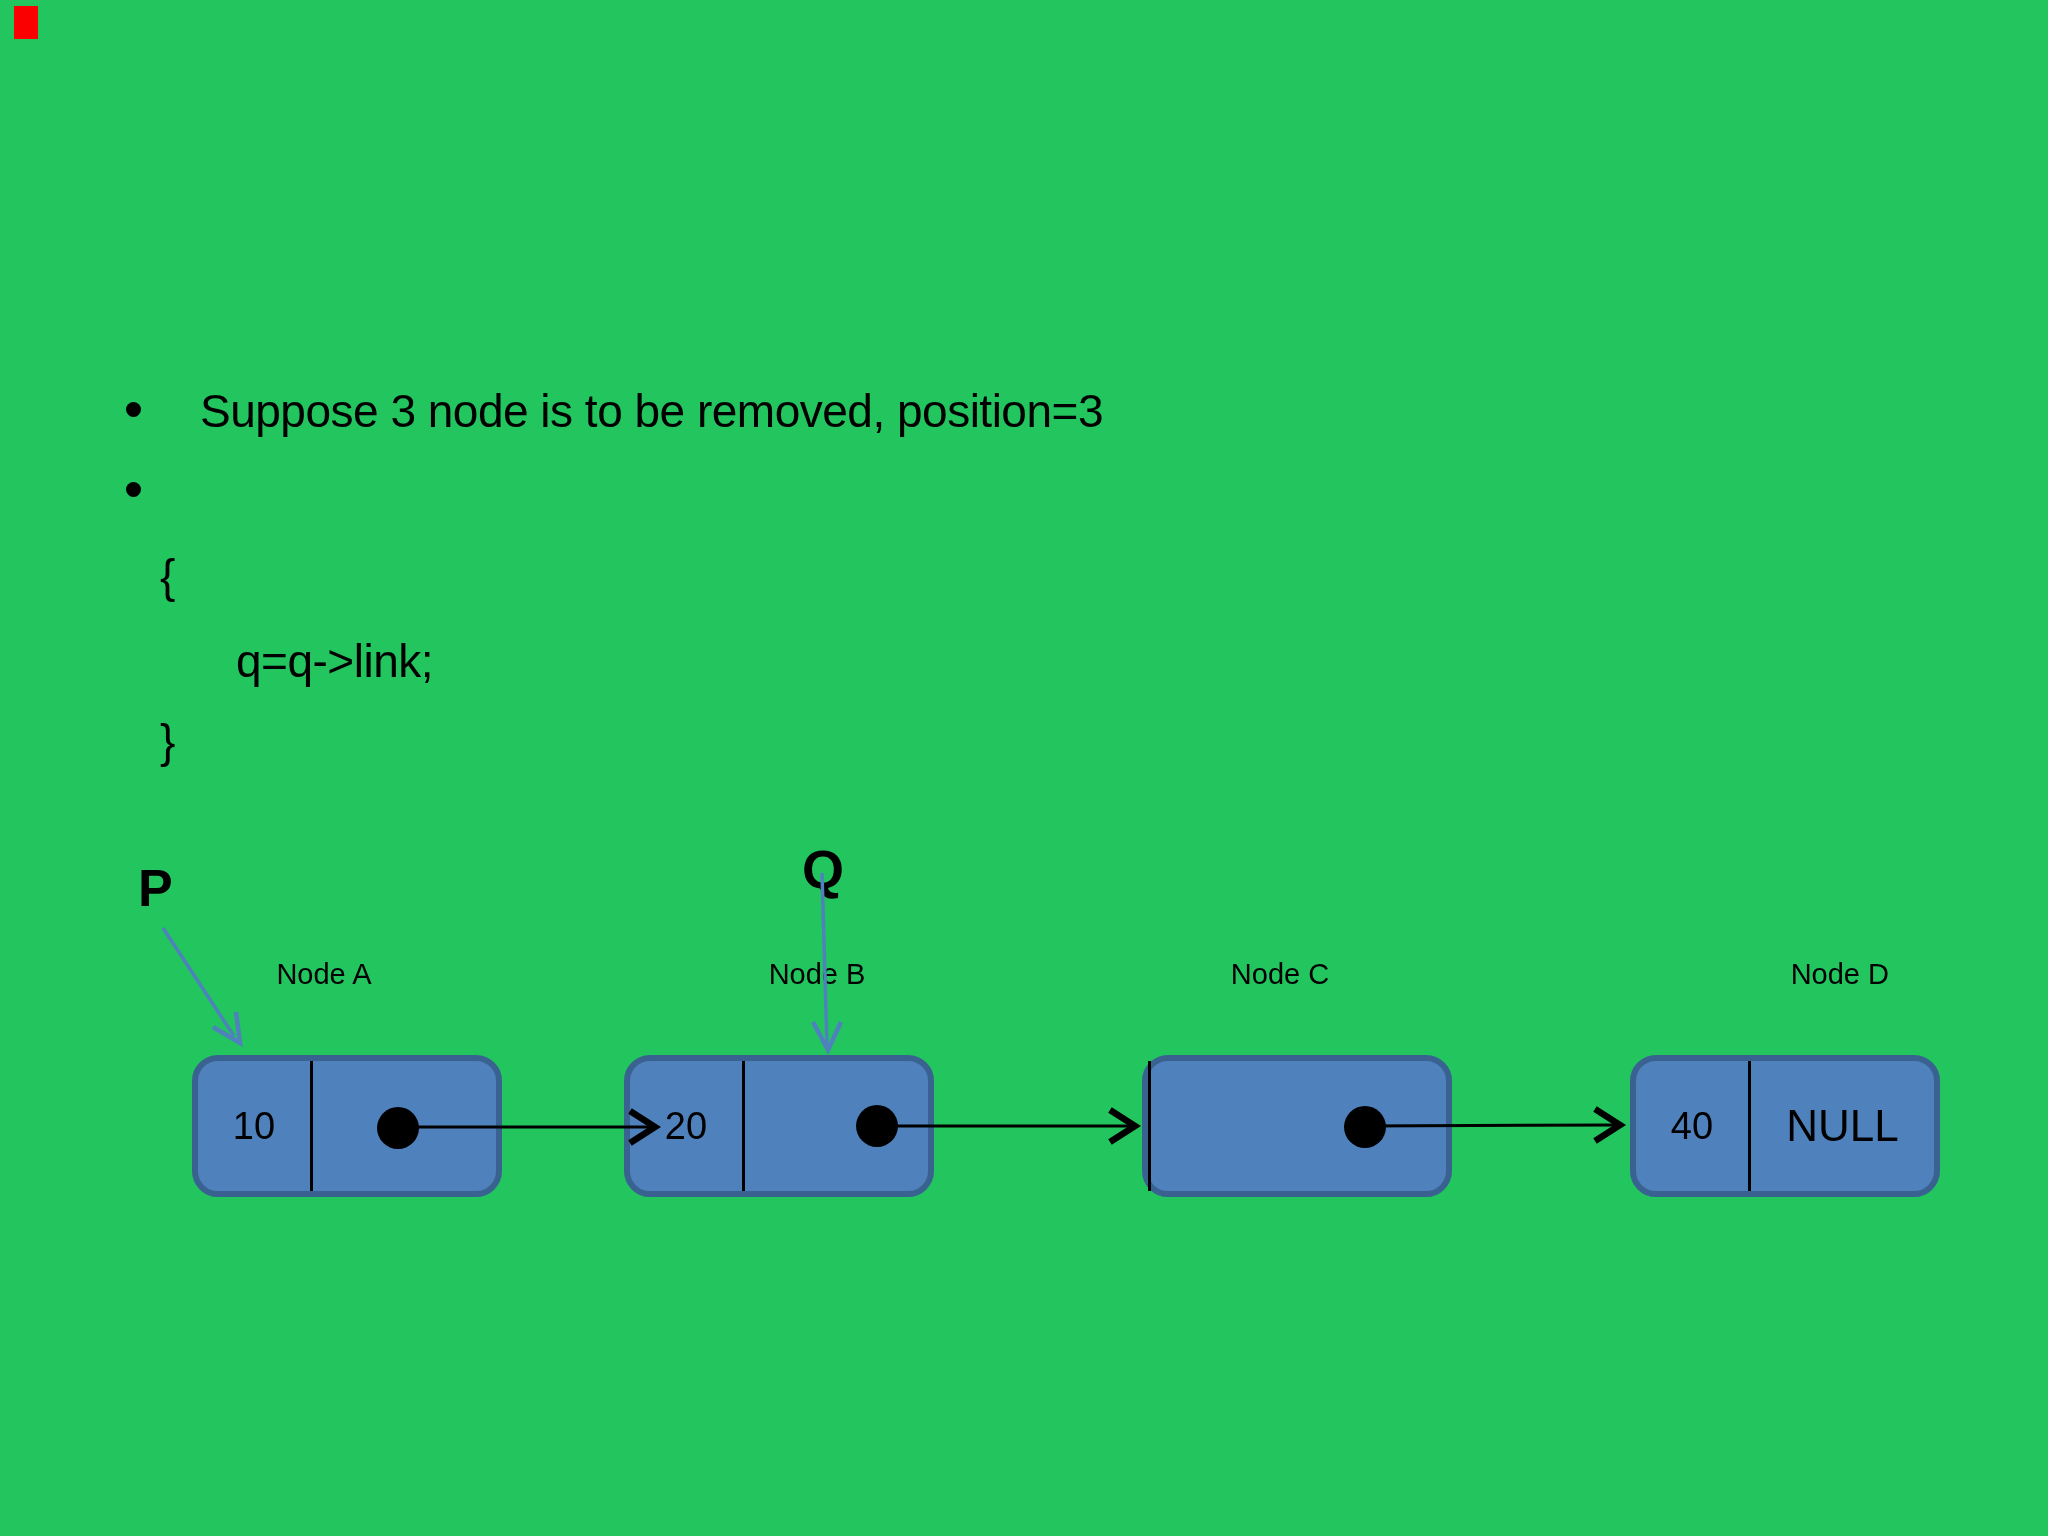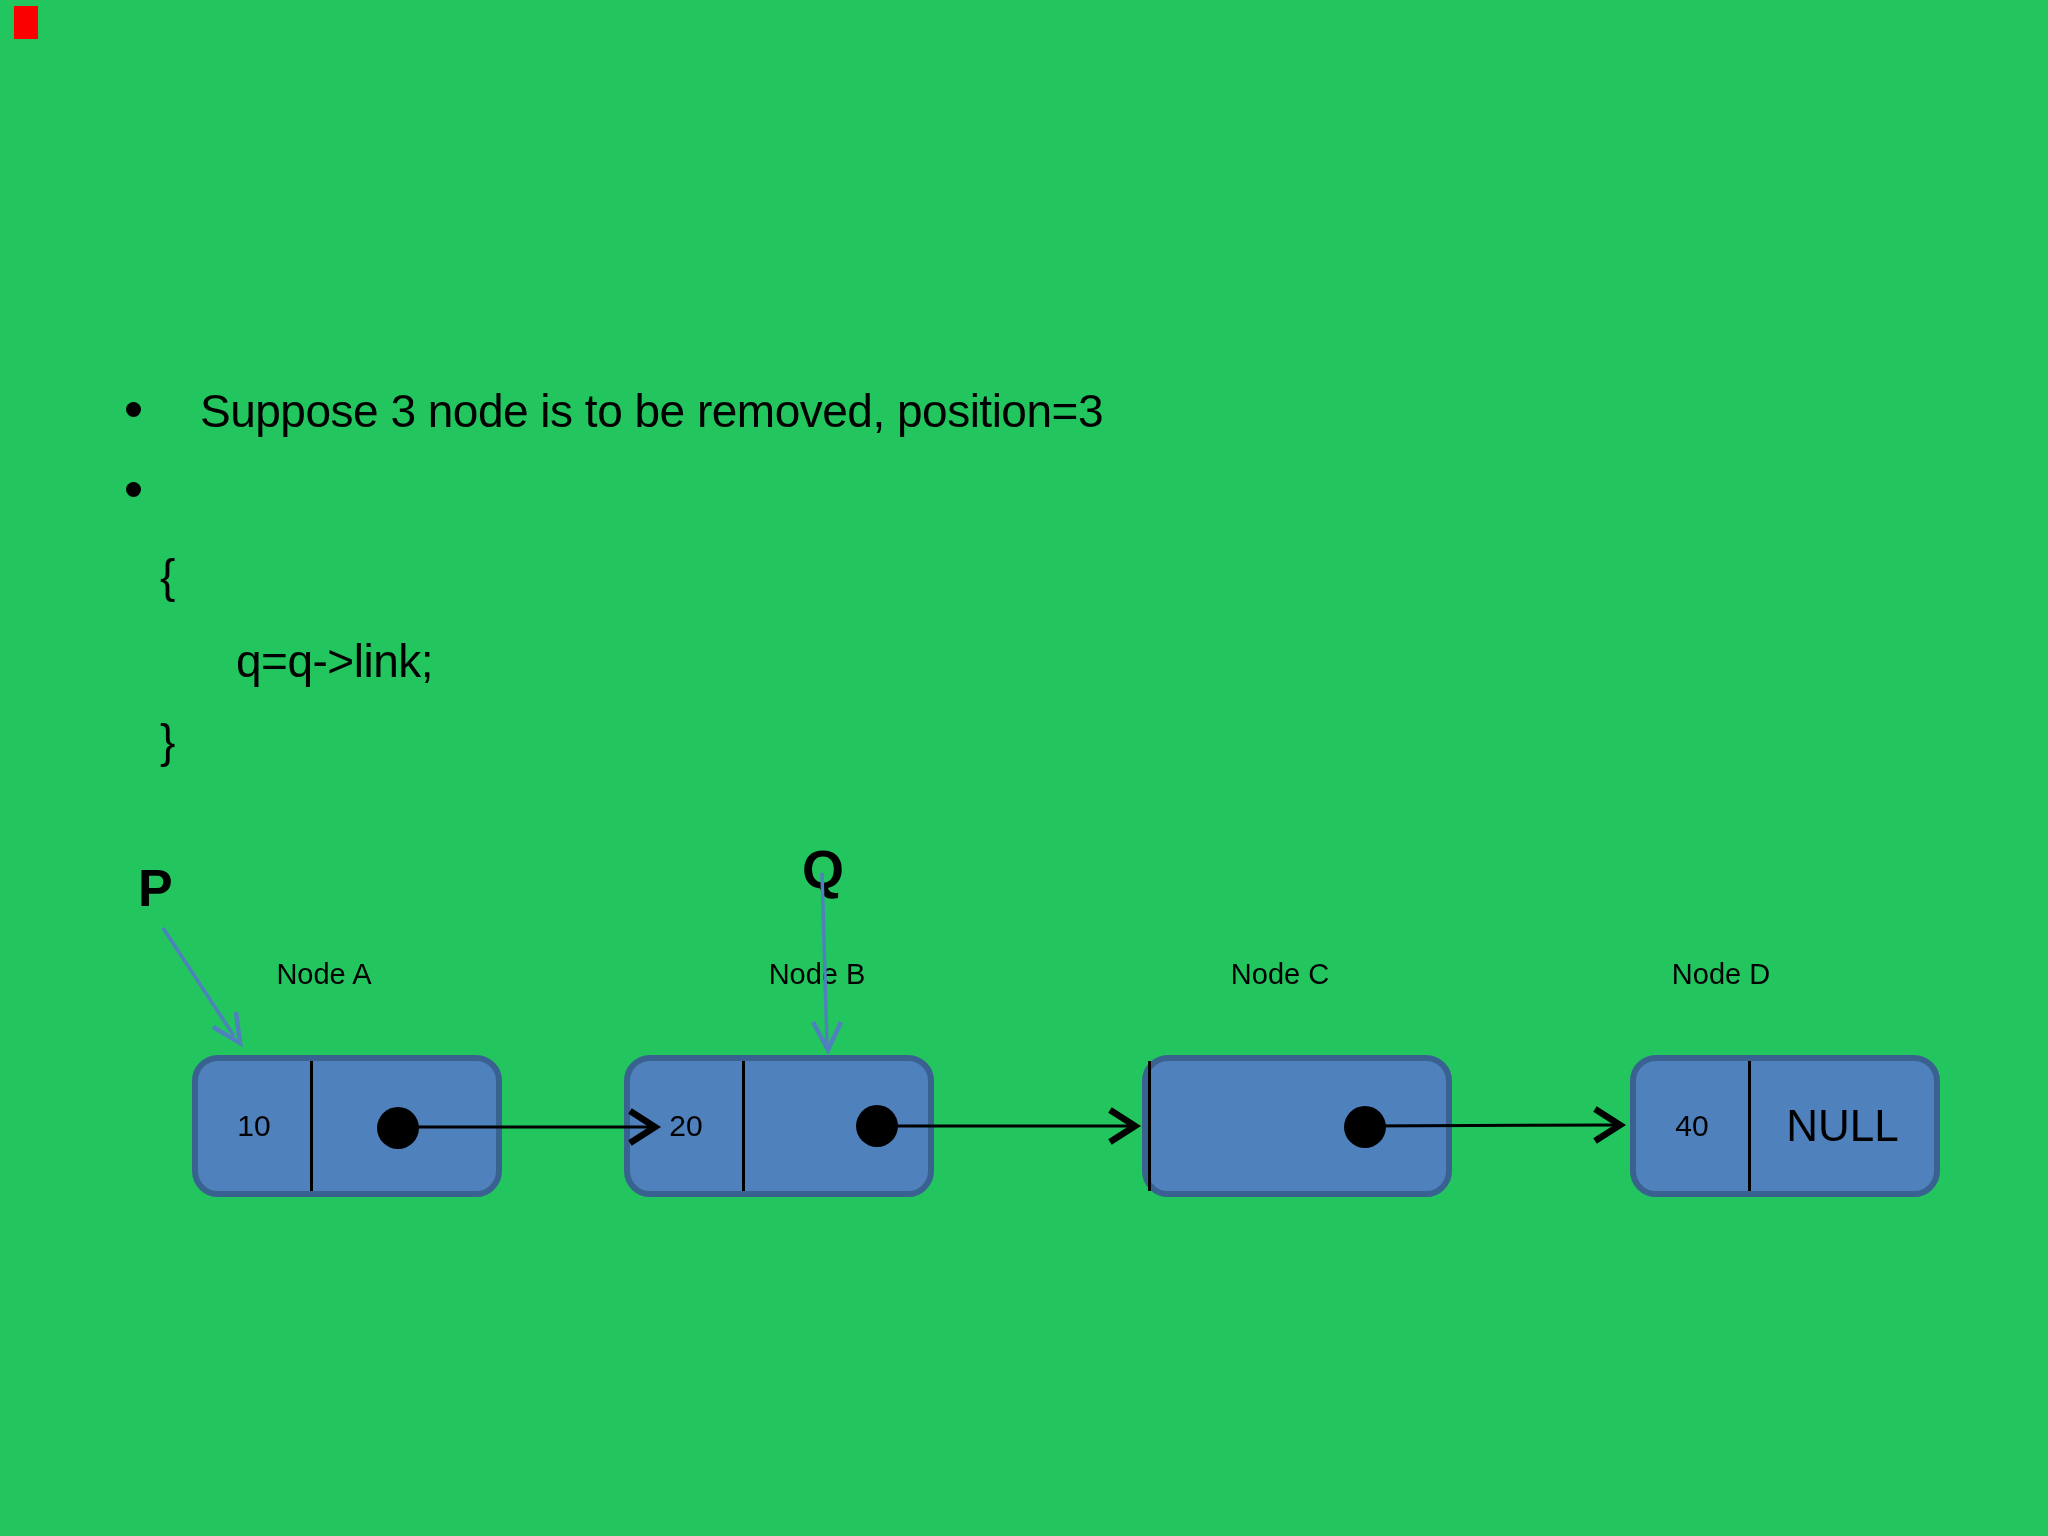--- a/index.html
+++ b/index.html
@@ -54,37 +54,37 @@
   .q-label{left:802px;top:838px;font-size:54px;}
   
   .node-label{
     position:absolute;top:958px;width:240px;
     font-size:29px;text-align:center;
     color:var(--text-color);
   }
   .nlA{left:204px;}
   .nlB{left:697px;}
   .nlC{left:1160px;}
-  .nlD{left:1601px;}
+  .nlD{left:1649px;text-align:right;}
   
   .node{
     position:absolute;top:1055px;width:310px;height:142px;
     background:var(--node-fill);
     border:6px solid var(--node-border);
     border-radius:26px;
     display:flex;
   }
   .nA{left:192px;}
   .nB{left:624px;border-radius:26px;}
   .nC{left:1142px;}
   .nD{left:1630px;justify-content:center;}
   .cell-data{
     width:112px;height:100%;
     display:flex;align-items:center;justify-content:center;
-    font-size:30px;color:#000;
+    font-size:38px;color:#000;
   }
   .cell-link{
     flex:1;height:100%;
     border-left:3px solid #000;
     display:flex;align-items:center;justify-content:center;
     font-size:44px;color:#000;
   }
   
   .overlay{
     position:absolute;left:0;top:0;width:2048px;height:1536px;

